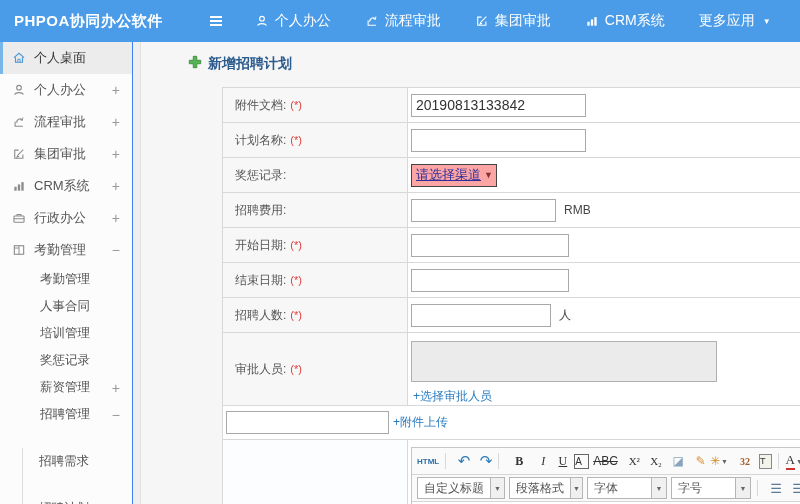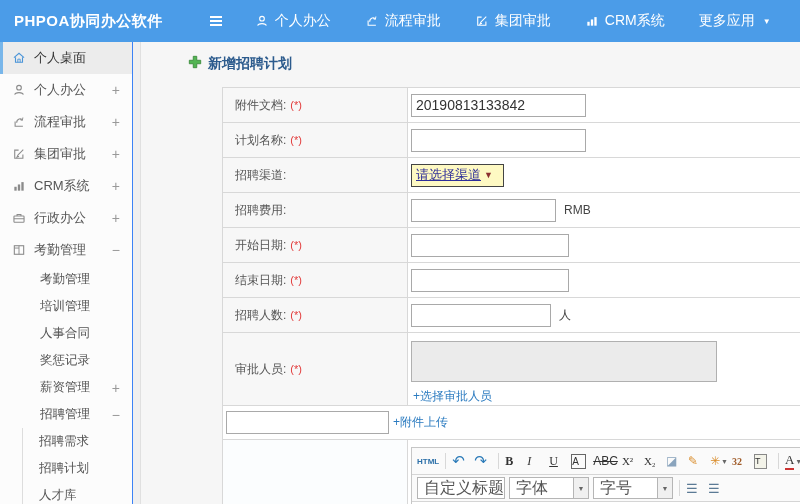--- a/index.html
+++ b/index.html
@@ -20,65 +20,65 @@
   
   .sidebar{position:absolute;top:42px;left:0;width:132px;bottom:0;background:#fcfcfc;border-right:5px solid #3b82f6;overflow:hidden;}
   .scrollstrip{position:absolute;top:42px;left:133px;width:7px;bottom:0;background:#efefef;border-right:1px solid #e0e0e0;}
   .sb-item{height:32px;display:flex;align-items:center;padding:0 12px;font-size:13px;color:#555;cursor:pointer;box-sizing:border-box;}
   .sb-item .icon{margin-right:8px;color:#8b8b8b;display:flex;align-items:center;}
   .sb-item.active{background:#ececec;border-left:3px solid #78b6ea;padding-left:9px;color:#333;}
   .sb-item.active .icon{color:#4a94d8;}
   .sb-expand{margin-left:auto;color:#999;font-size:14px;line-height:1;}
   .sb-sub .sb-item{height:27px;padding-left:40px;font-size:12.5px;}
   .sb-subsub{margin-left:22px;border-left:1px solid #ddd;}
-  .sb-subsub .sb-item{height:27px;padding-left:16px;font-size:12.5px;}
+  .sb-subsub .sb-item{height:27px;padding-left:16px;font-size:12.5px;margin-top:20px;}
   
   .main{position:absolute;top:42px;left:141px;right:0;bottom:0;background:#f6f6f6;overflow:hidden;}
   .page-title{position:absolute;left:47px;top:13px;display:flex;align-items:center;gap:6px;}
   .page-title .title-text{font-size:14px;font-weight:bold;color:#2c5b8d;}
   
   .form-table{position:absolute;left:81px;top:45px;width:690px;border:1px solid #d8d8d8;background:#fff;}
   .frow{display:flex;border-bottom:1px solid #d8d8d8;}
   .frow:last-child{border-bottom:none;}
   .fl{width:185px;min-width:185px;background:#f7f7f7;border-right:1px solid #d8d8d8;display:flex;align-items:center;padding-left:12px;font-size:12px;color:#555;gap:4px;box-sizing:border-box;}
   .fc{flex:1;display:flex;align-items:center;padding-left:3px;background:#fff;font-size:12px;color:#444;}
   .req{color:#e23b3b;font-size:11px;}
   .inp{height:21px;border:1px solid #a9a9a9;font-size:13px;padding:0 4px;color:#333;background:#fff;box-sizing:content-box;font-family:inherit;}
-  .sel{height:21px;border:1px solid #444;display:inline-flex;align-items:center;padding:0 10px 0 4px;background:#fef9c3;cursor:pointer;}
+  .sel{height:21px;border:1px solid #444;display:inline-flex;align-items:center;padding:0 3px 0 4px;background:#fca5a5;cursor:pointer;}
   .sel .sel-text{color:#2e2e99;text-decoration:underline;font-size:13px;}
   .sel .sel-arrow{color:#8b3030;font-size:9px;margin-left:3px;}
   .suffix{margin-left:8px;color:#444;font-size:12px;}
   .flink{color:#2b7bc0;font-size:12px;text-decoration:none;cursor:pointer;}
   .ta-cell{flex-direction:column;align-items:flex-start;justify-content:flex-start;padding-top:8px;}
   .ta{width:300px;height:52px;background:#ebebeb;border:1px solid #b0b0b0;resize:none;font-family:inherit;}
   .ta-link{margin-top:6px;margin-left:2px;}
   
   .ed-label{background:#fbfdfe;}
   .editor{margin:4px 0 0 0;width:500px;border:1px solid #c6c6c6;background:#fff;align-self:flex-start;}
   .ed-cell{align-items:flex-start;padding-top:3px;}
   .tbrow{display:flex;align-items:center;background:#fafafa;border-bottom:1px solid #d5d5d5;height:26px;padding:0 4px;gap:2px;}
-  .tbtn{min-width:18px;height:20px;display:inline-flex;align-items:center;justify-content:flex-start;font-size:12px;color:#333;cursor:pointer;padding:0 1px;}
+  .tbtn{min-width:18px;height:20px;display:inline-flex;align-items:center;justify-content:flex-end;font-size:12px;color:#333;cursor:pointer;padding:0 1px;}
   .tsep{width:1px;height:16px;background:#d8d8d8;margin:0 3px;}
   .tb-caret{font-size:7px;color:#666;margin-left:1px;}
   .g-html{font-size:8px;font-weight:bold;color:#2b6fa8;}
   .g-blue{color:#2a7ab8;font-size:15px;}
   .g-bold{font-weight:bold;font-family:"Liberation Serif","DejaVu Serif",serif;}
   .g-italic{font-style:italic;font-family:"Liberation Serif","DejaVu Serif",serif;}
   .g-underline{text-decoration:underline;font-family:"Liberation Serif","DejaVu Serif",serif;}
   .g-boxed{border:1px solid #666;font-size:10px;height:13px;min-width:13px;line-height:13px;}
   .g-strike{font-size:12px;text-decoration:line-through;}
   .g-small{font-size:11px;font-family:"Liberation Serif","DejaVu Serif",serif;}
   .g-eraser{color:#8aa4bd;font-size:12px;}
   .g-orange{color:#d98c2a;font-size:12px;}
   .g-quote{font-size:10px;font-weight:bold;color:#a05c2a;font-family:"Liberation Serif","DejaVu Serif",serif;}
   .g-paste{border:1px solid #888;background:#f3f3e9;font-size:9px;height:13px;min-width:11px;line-height:13px;}
   .g-fontcolor{font-size:13px;font-family:"Liberation Serif","DejaVu Serif",serif;border-bottom:2px solid #c33;height:15px;line-height:13px;}
   .g-align{color:#5b7a95;font-size:13px;}
   .combo{height:20px;border:1px solid #b5b5b5;background:#fff;display:inline-flex;align-items:center;margin:0 1px;cursor:pointer;}
-  .combo-label{padding:0 6px;font-size:16px;color:#555;white-space:nowrap;}
+  .combo-label{padding:0 6px;font-size:12px;color:#555;white-space:nowrap;}
   .combo-caret{width:14px;align-self:stretch;border-left:1px solid #b5b5b5;background:#f0f0f0;display:flex;align-items:center;justify-content:center;font-size:7px;color:#666;}
   .ed-content{height:70px;background:#fff;}
 </style>
 </head>
 <body>
 
 <div class="topbar">
   <div class="brand">PHPOA协同办公软件</div>
   <div class="hamburger">
       <svg viewBox="0 0 18 18" width="18" height="18">
@@ -204,24 +204,24 @@
         </span>
         <span>考勤管理</span>
         <span class="sb-expand">−</span>
       </div>
     </div>
   <div id="sb-sub" class="sb-sub">
       <div class="sb-item">
         <span>考勤管理</span>
       </div>
       <div class="sb-item">
+        <span>人事合同</span>
+      </div>
+      <div class="sb-item">
         <span>培训管理</span>
-      </div>
-      <div class="sb-item">
-        <span>人事合同</span>
       </div>
       <div class="sb-item">
         <span>奖惩记录</span>
       </div>
       <div class="sb-item">
         <span>薪资管理</span>
         <span class="sb-expand">+</span>
       </div>
       <div class="sb-item">
         <span>招聘管理</span>
@@ -263,21 +263,21 @@
         <div class="fl">
           <span>计划名称:</span>
           <span class="req">(*)</span>
         </div>
         <div class="fc">
           <input class="inp" style="width: 165px;">
         </div>
       </div>
       <div class="frow" style="height: 34px;">
         <div class="fl">
-          <span>招聘渠道:</span>
+          <span>奖惩记录:</span>
         </div>
         <div class="fc">
           <div class="sel">
             <span class="sel-text">请选择渠道</span>
             <span class="sel-arrow">▼</span>
           </div>
         </div>
       </div>
       <div class="frow" style="height: 34px;">
         <div class="fl">
@@ -388,20 +388,24 @@
               <span class="tsep"></span>
               <span class="tbtn">
                 <span class="g-fontcolor">A</span>
                 <span class="tb-caret">▼</span>
               </span>
               <span class="tbtn"></span>
             </div>
             <div class="tbrow">
               <div class="combo" style="width: 86px;">
                 <span class="combo-label" style="flex: 1 1 0%;">自定义标题</span>
+                <span class="combo-caret">▼</span>
+              </div>
+              <div class="combo" style="width: 72px;">
+                <span class="combo-label" style="flex: 1 1 0%;">段落格式</span>
                 <span class="combo-caret">▼</span>
               </div>
               <div class="combo" style="width: 78px; justify-content: space-between;">
                 <span class="combo-label" style="flex: 1 1 0%;">字体</span>
                 <span class="combo-caret">▼</span>
               </div>
               <div class="combo" style="width: 78px;">
                 <span class="combo-label" style="flex: 1 1 0%;">字号</span>
                 <span class="combo-caret">▼</span>
               </div>

